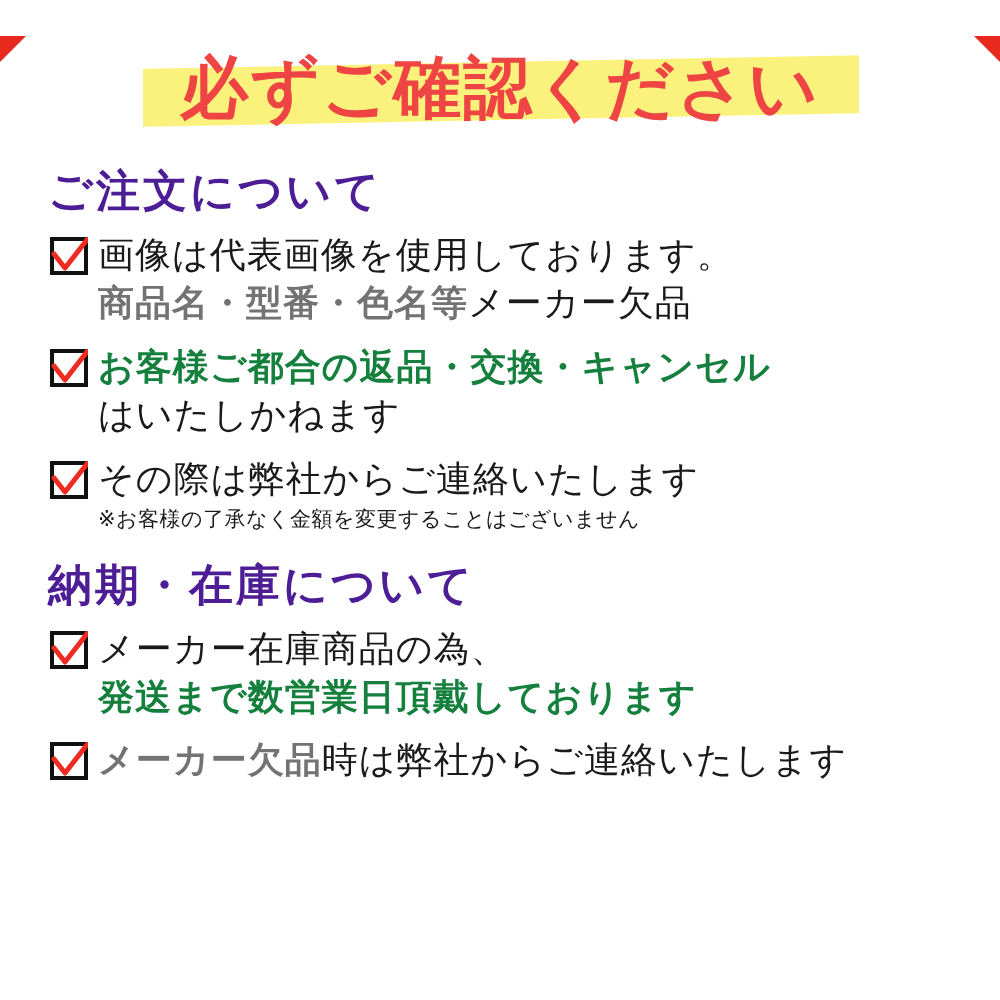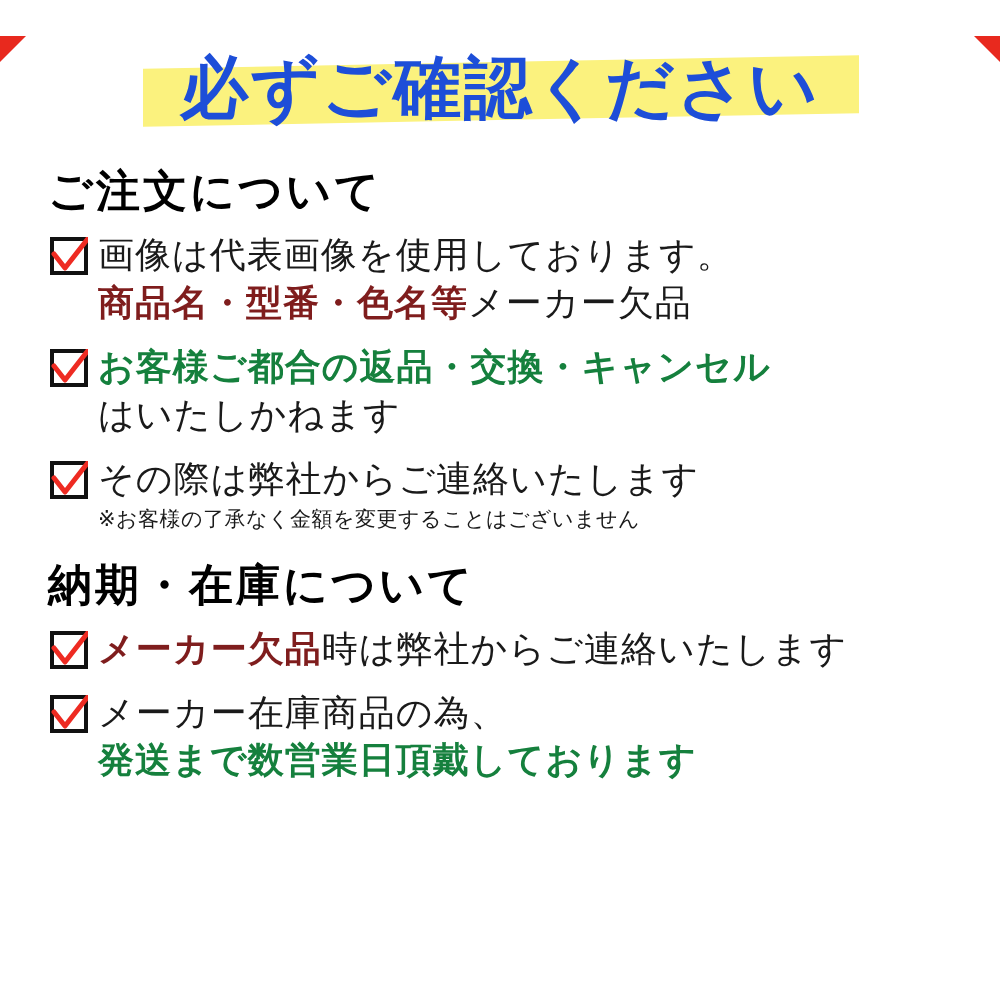--- a/index.html
+++ b/index.html
@@ -51,35 +51,35 @@
     top: 26px;
     width: 716px;
     height: 58px;
     background: #fbf27e;
     transform: skewY(-1.1deg);
   }
   .title-text {
     position: relative;
     font-size: 68px;
     font-weight: 700;
-    color: #1d4ed8;
+    color: #ef4444;
     letter-spacing: 2px;
     line-height: 104px;
     white-space: nowrap;
   }
 
   
   .section {
     margin: 0 0 0 0;
     padding: 0 40px;
   }
   .section-heading {
     font-size: 44px;
     font-weight: 700;
-    color: #000000;
+    color: #4c1d95;
     letter-spacing: 3px;
     margin: 22px 0 10px 8px;
   }
 
   .item {
     display: flex;
     align-items: flex-start;
     margin: 0 0 16px 10px;
   }
   .checkbox {
@@ -111,21 +111,21 @@
     color: #1a1a1a;
   }
   .note {
     font-size: 21px;
     color: #1a1a1a;
     letter-spacing: 0.5px;
     line-height: 1.3;
     margin-top: 4px;
     white-space: nowrap;
   }
-  .seg-red { color: #7f1d1d; font-weight: 700; }
+  .seg-red { color: #737373; font-weight: 700; }
   .seg-black { color: #1a1a1a; font-weight: 400; }
 </style>
 </head>
 <body>
 
 <div class="page">
 
   <div class="corner corner-tl"></div>
   <div class="corner corner-tr"></div>
 
@@ -177,31 +177,31 @@
       <div class="section">
         <div class="section-heading">納期・在庫について</div>
         <div class="item">
           <span class="checkbox">
             <svg width="38" height="38" viewBox="0 0 38 38">
               <rect x="2" y="2" width="34" height="34" fill="#ffffff" stroke="#111111" stroke-width="4"></rect>
               <path d="M4 17 L15 31 L40 -1" fill="none" stroke="#ee2b22" stroke-width="5" stroke-linecap="round" stroke-linejoin="round"></path>
             </svg>
           </span>
           <div class="item-lines">
-            <div class="line"><span class="seg-red">メーカー欠品</span><span class="seg-black">時は弊社からご連絡いたします</span></div>
-          </div>
-        </div>
-        <div class="item">
-          <span class="checkbox">
-            <svg width="38" height="38" viewBox="0 0 38 38">
-              <rect x="2" y="2" width="34" height="34" fill="#ffffff" stroke="#111111" stroke-width="4"></rect>
-              <path d="M4 17 L15 31 L40 -1" fill="none" stroke="#ee2b22" stroke-width="5" stroke-linecap="round" stroke-linejoin="round"></path>
-            </svg>
-          </span>
-          <div class="item-lines">
             <div class="line bold-black">メーカー在庫商品の為、</div>
             <div class="line red">発送まで数営業日頂戴しております</div>
           </div>
         </div>
+        <div class="item">
+          <span class="checkbox">
+            <svg width="38" height="38" viewBox="0 0 38 38">
+              <rect x="2" y="2" width="34" height="34" fill="#ffffff" stroke="#111111" stroke-width="4"></rect>
+              <path d="M4 17 L15 31 L40 -1" fill="none" stroke="#ee2b22" stroke-width="5" stroke-linecap="round" stroke-linejoin="round"></path>
+            </svg>
+          </span>
+          <div class="item-lines">
+            <div class="line"><span class="seg-red">メーカー欠品</span><span class="seg-black">時は弊社からご連絡いたします</span></div>
+          </div>
+        </div>
       </div>
     </div>
 
 </div>
 
 </body></html>

